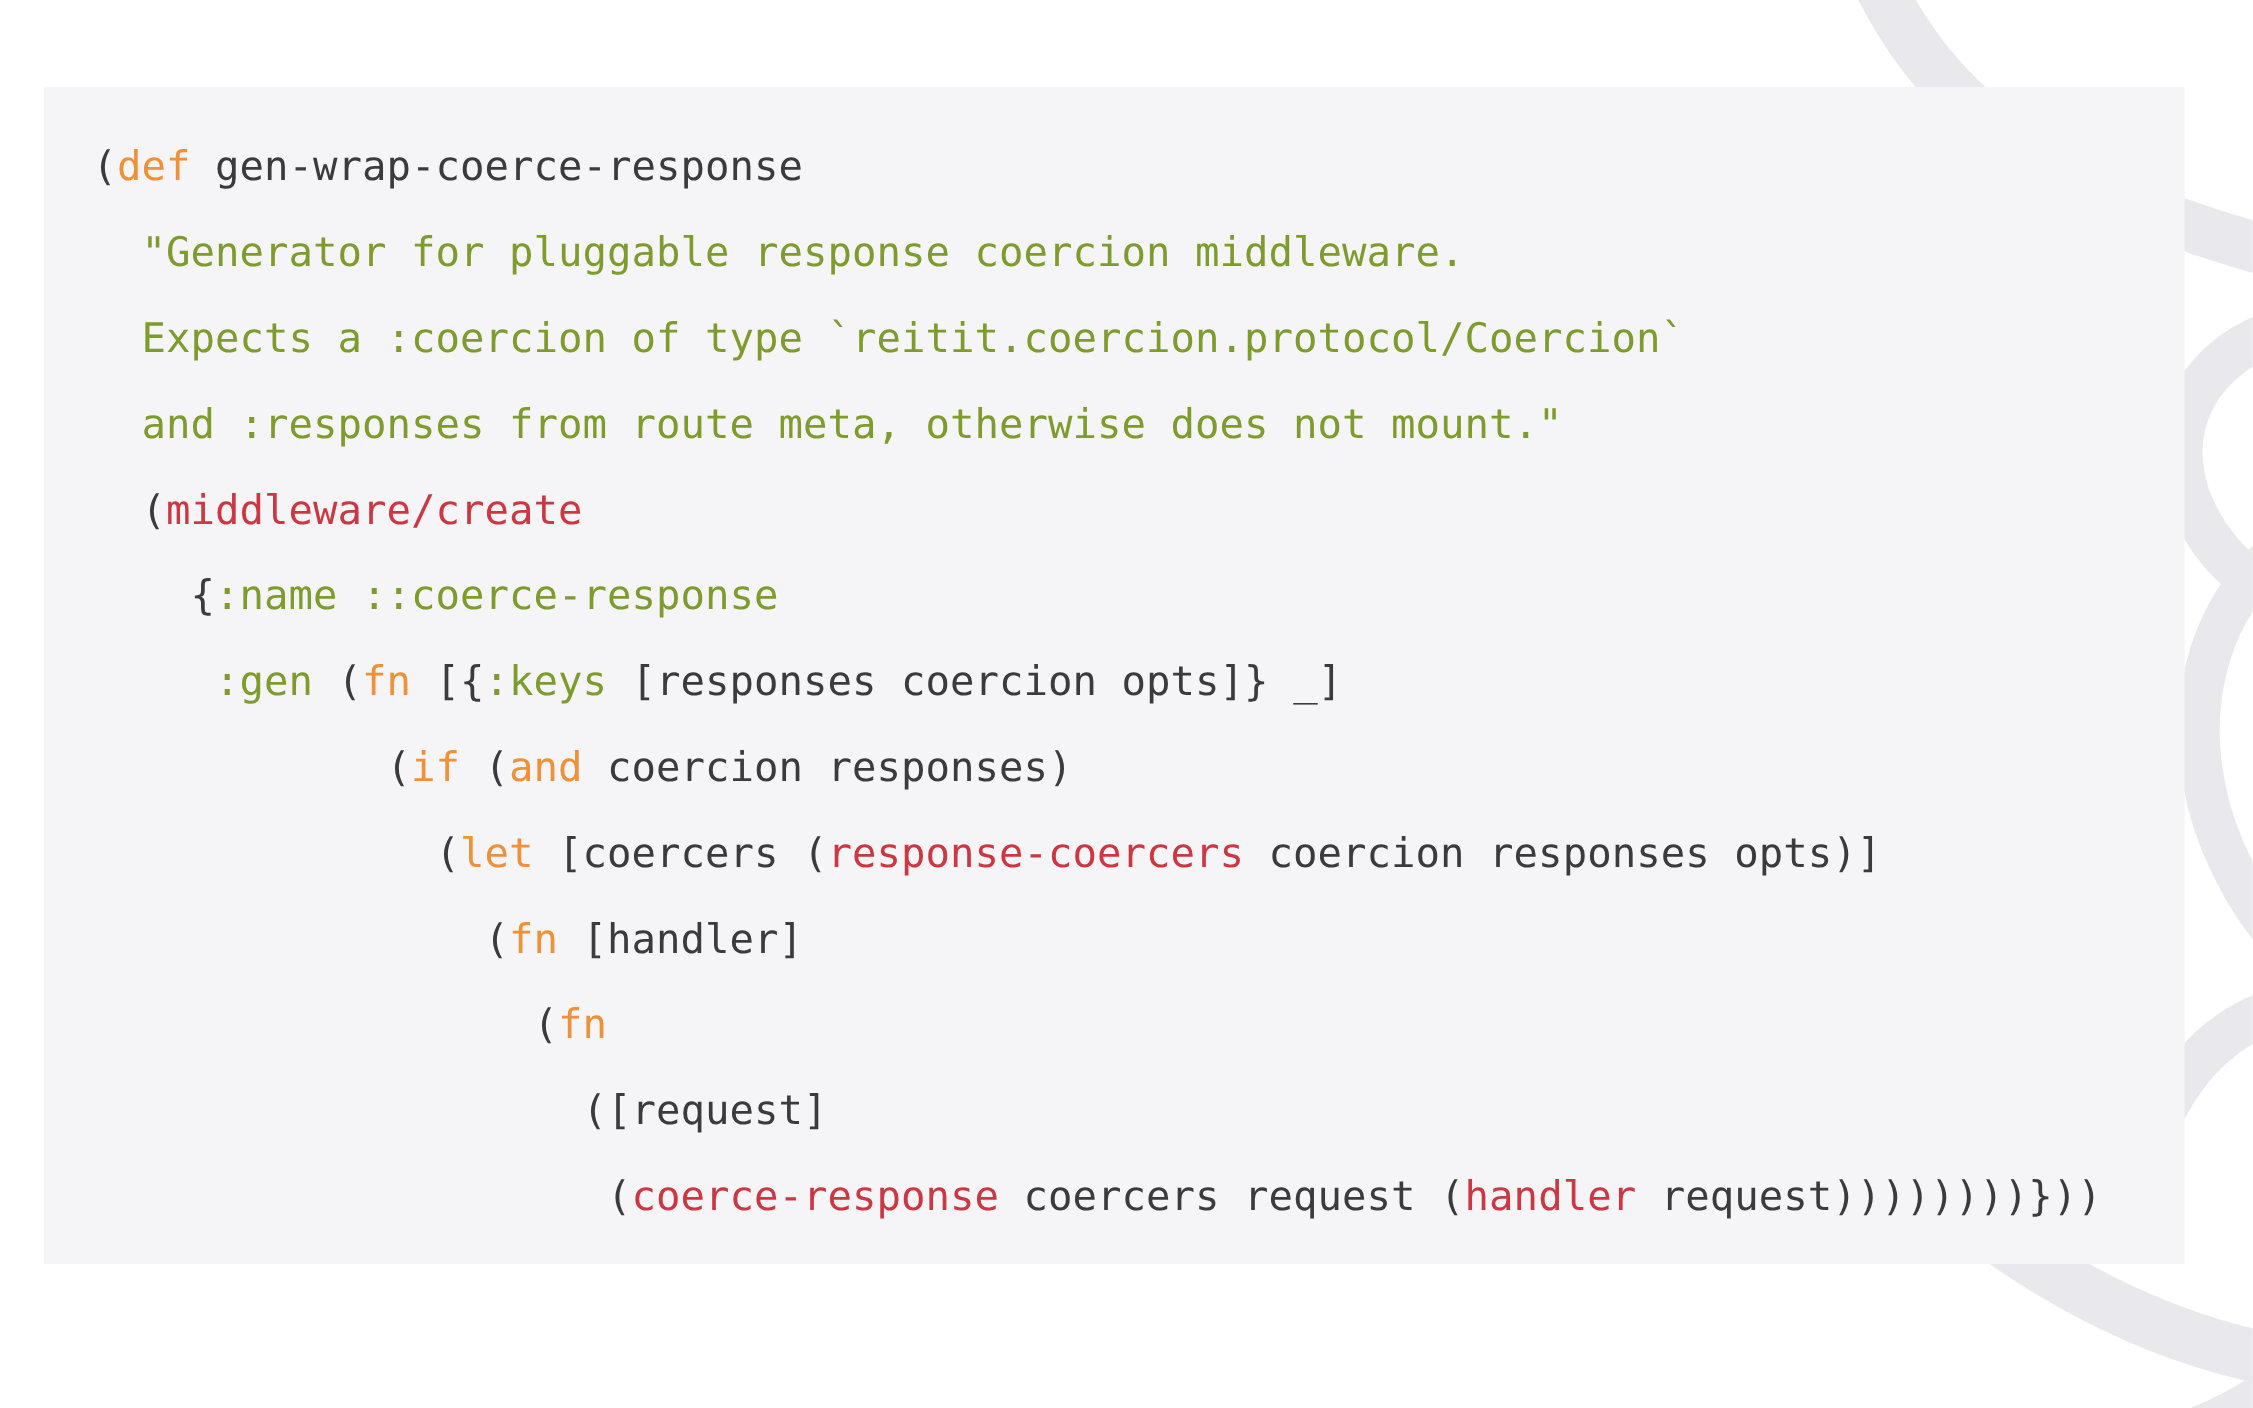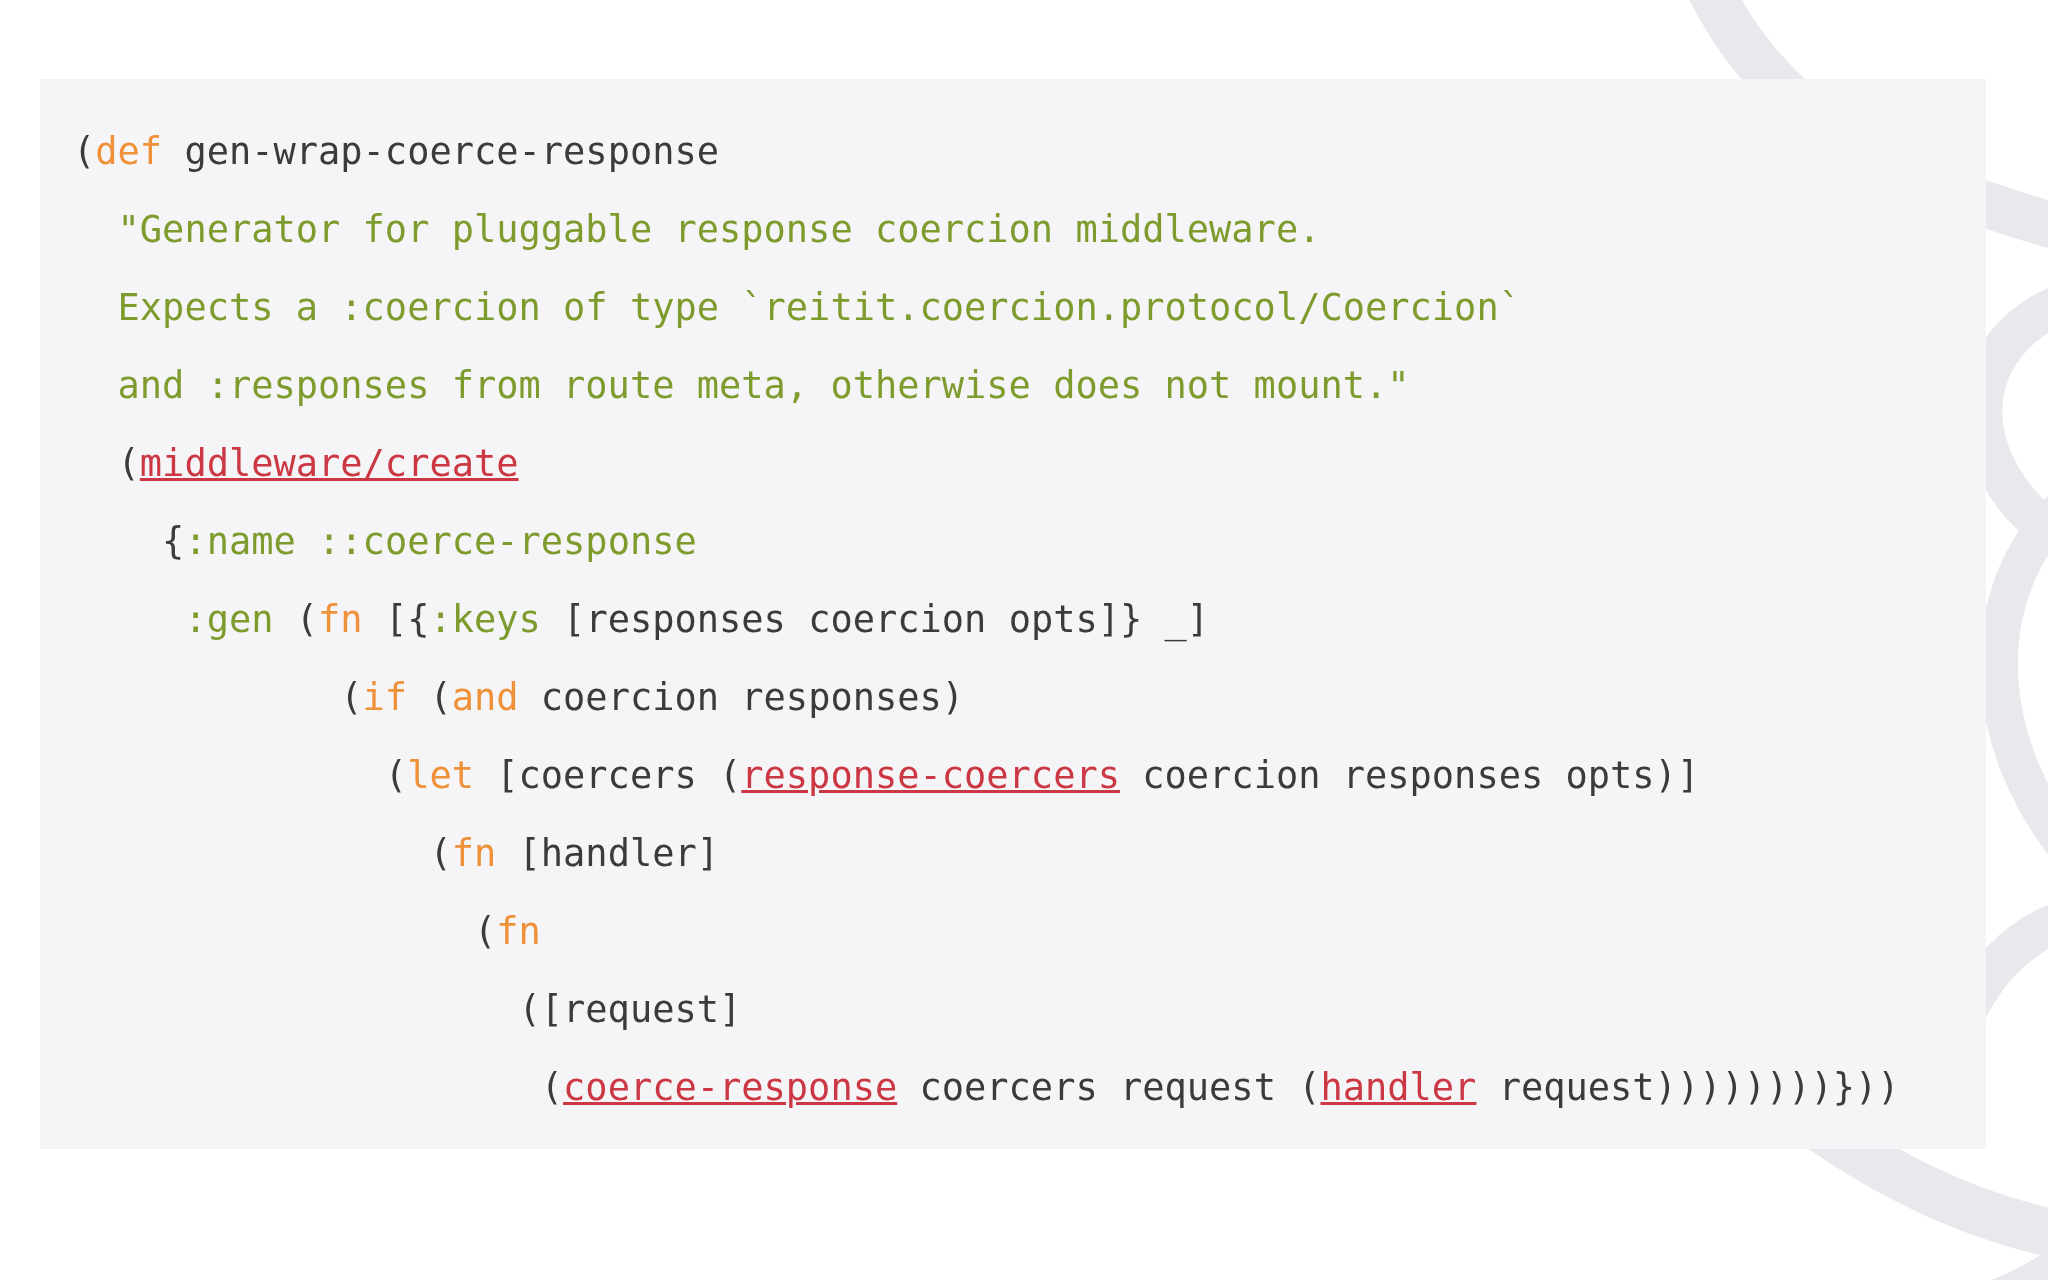--- a/index.html
+++ b/index.html
@@ -41,33 +41,33 @@
     position: absolute;
     left: 40px;
     top: 79px;
     width: 1946px;
     height: 1070px;
     background: var(--c-panel_bg);
     z-index: 1;
   }
   .code-block {
     position: absolute;
-    left: 33px;
+    left: 44px;
     top: 34px;
     font-family: "DejaVu Sans Mono", "Liberation Mono", monospace;
     font-size: 37px;
     line-height: 78px;
     white-space: pre;
     color: var(--c-text);
   }
   .code-line { height: 78px; }
   .tok-d { color: var(--c-text); }
   .tok-o { color: var(--c-keyword); }
   .tok-g { color: var(--c-string); }
-  .tok-r { color: var(--c-symbol); text-decoration: underline; }
+  .tok-r { color: var(--c-symbol); }
 </style>
 </head>
 <body>
 
 <div class="stage">
 
   <svg class="swirl-svg" viewBox="0 0 2048 1280" xmlns="http://www.w3.org/2000/svg" aria-hidden="true">
     <path d="M 1692,-50 C 1748,90 1846,170 2076,232" stroke-width="46"></path>
     <path d="M 2090,295 C 1992,318 1958,400 2000,475 C 2032,532 2092,562 2146,556" stroke-width="40"></path>
     <path d="M 2122,468 C 2006,522 1972,650 2020,768 C 2062,868 2142,932 2226,938" stroke-width="38"></path>

